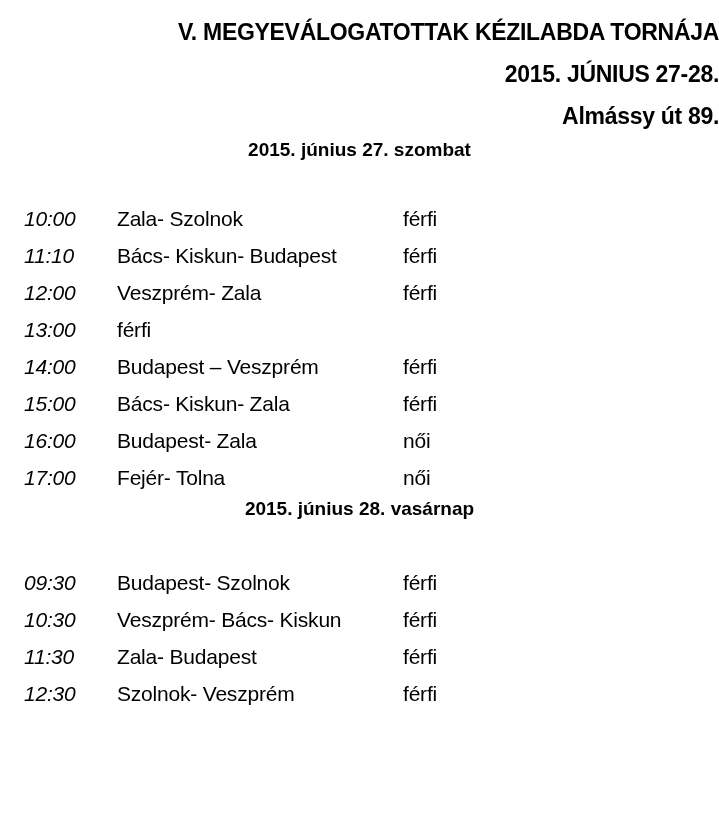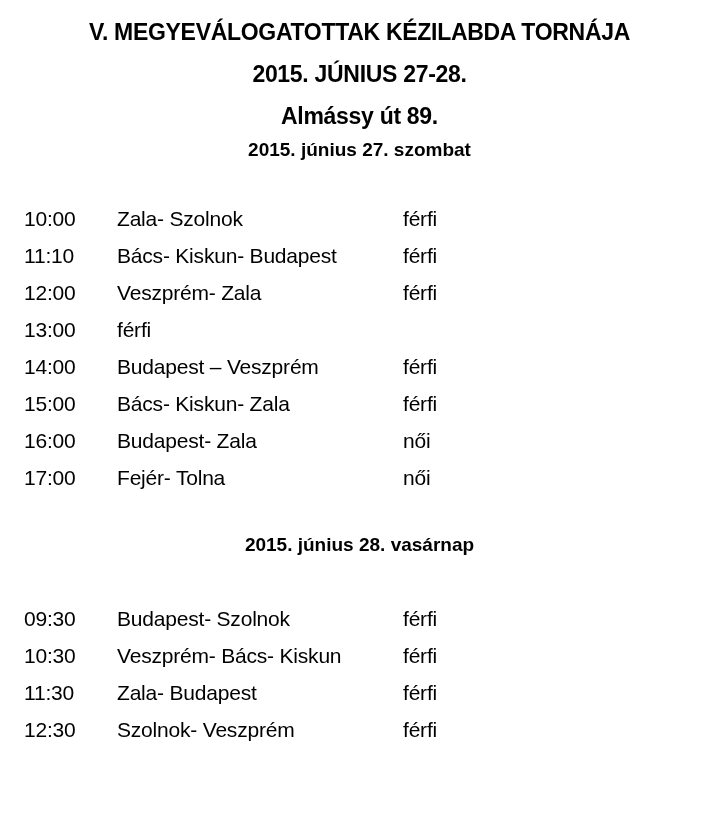--- a/index.html
+++ b/index.html
@@ -11,49 +11,49 @@
     position: relative;
     width: 719px;
     height: 821px;
     background: #ffffff;
     color: #000000;
     font-family: "Liberation Sans", sans-serif;
     overflow: hidden;
   }
   .title-block {
     padding-top: 11px;
-    text-align: center;
+    text-align: right;
   }
   .title-line {
     font-size: 23px;
     font-weight: bold;
     line-height: 42px;
     letter-spacing: -0.3px;
     white-space: nowrap;
   }
   .section-heading {
     text-align: center;
     font-size: 19px;
     font-weight: bold;
     line-height: 26px;
     white-space: nowrap;
   }
   .heading-day1 { }
-  .heading-day2 { margin-top: 36px; }
+  .heading-day2 { }
   .rows { margin-top: 37px; }
   .rows-day2 { margin-top: 42px; }
   .schedule-row {
     display: flex;
     align-items: center;
     height: 37px;
     padding-left: 24px;
     font-size: 21px;
     letter-spacing: -0.2px;
   }
-  .cell-time  { width: 93px; }
+  .cell-time  { width: 93px; font-style: italic; }
   .cell-teams { width: 286px; }
   .cell-category { flex: 1; }
 </style>
 </head>
 <body>
 
 <div class="page">
 
   <div class="title-block">
     <div class="title-line">V. MEGYEVÁLOGATOTTAK KÉZILABDA TORNÁJA</div>

